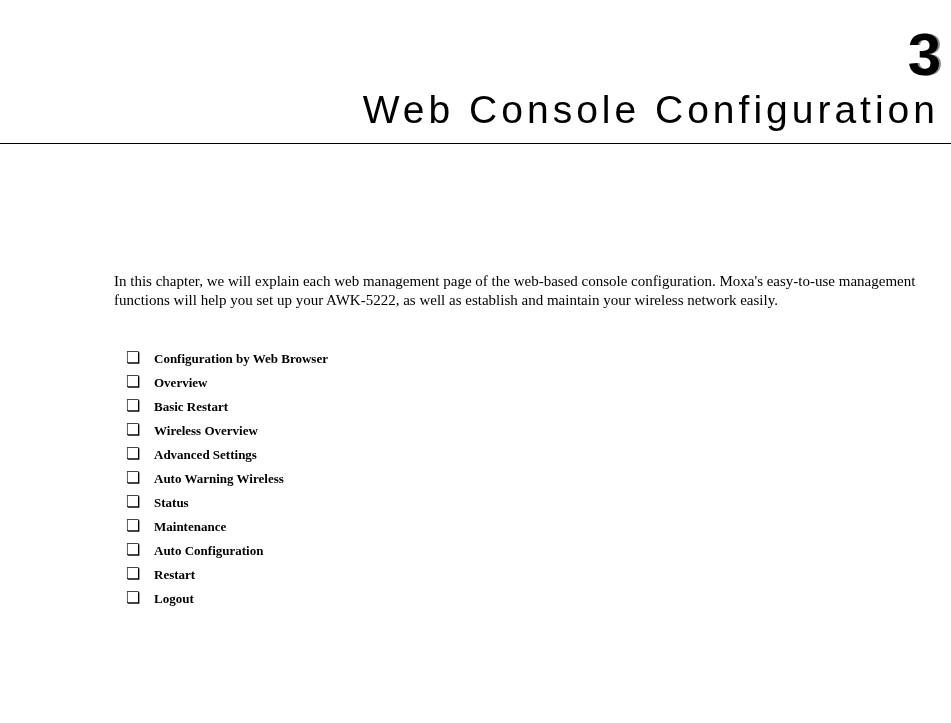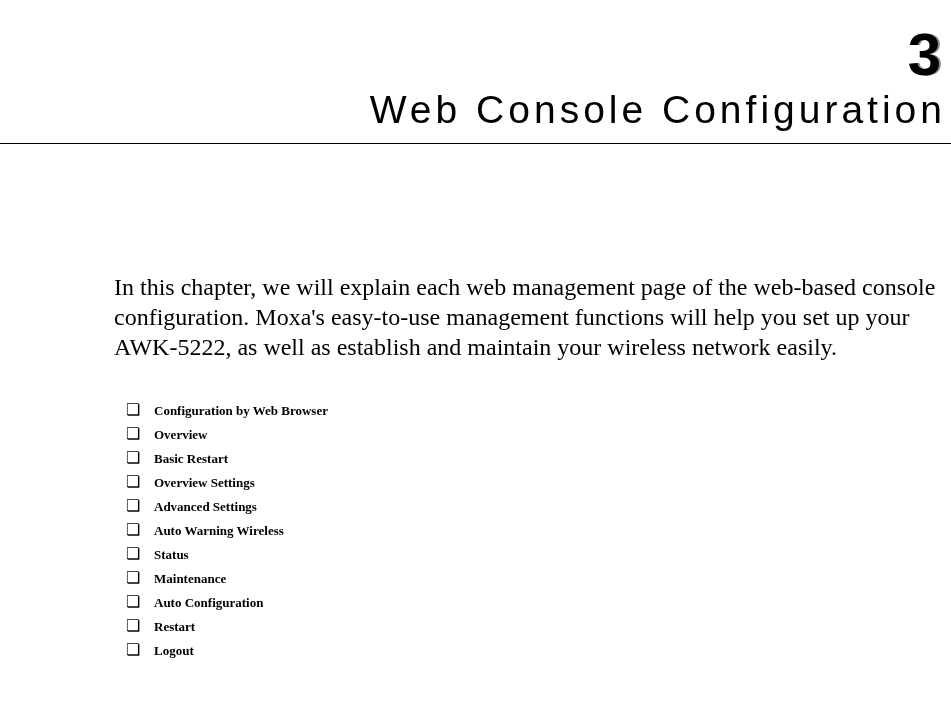--- a/index.html
+++ b/index.html
@@ -21,42 +21,42 @@
       right: 12px;
       font-size: 60px;
       font-weight: bold;
       font-family: Arial, Helvetica, sans-serif;
       letter-spacing: -2px;
       text-shadow: 2px 0px 0px #888;
     }
     .chapter-title {
       position: absolute;
       top: 88px;
-      right: 5px;
+      right: 12px;
       font-size: 39px;
       font-weight: normal;
       letter-spacing: 4px;
       font-family: Verdana, Geneva, sans-serif;
     }
     .divider {
       position: absolute;
       top: 143px;
       left: 0;
       width: 951px;
       height: 1px;
       background: #000000;
     }
     .content {
       position: absolute;
       top: 272px;
       left: 114px;
       right: 10px;
     }
     .para {
-      font-size: 24px;
+      font-size: 15px;
       line-height: 1.25;
       margin-bottom: 12px;
     }
     .topics-list {
       margin-top: 38px;
       padding-left: 12px;
     }
     .topic-item {
       display: flex;
       align-items: baseline;
@@ -91,21 +91,21 @@
     <div class="topic-item">
       <span class="bullet-icon">❏</span>
       <span class="topic-label">Overview</span>
     </div>
     <div class="topic-item">
       <span class="bullet-icon">❏</span>
       <span class="topic-label">Basic Restart</span>
     </div>
     <div class="topic-item">
       <span class="bullet-icon">❏</span>
-      <span class="topic-label">Overview Settings</span>
+      <span class="topic-label">Wireless Overview</span>
     </div>
     <div class="topic-item">
       <span class="bullet-icon">❏</span>
       <span class="topic-label">Advanced Settings</span>
     </div>
     <div class="topic-item">
       <span class="bullet-icon">❏</span>
       <span class="topic-label">Auto Warning Wireless</span>
     </div>
     <div class="topic-item">

